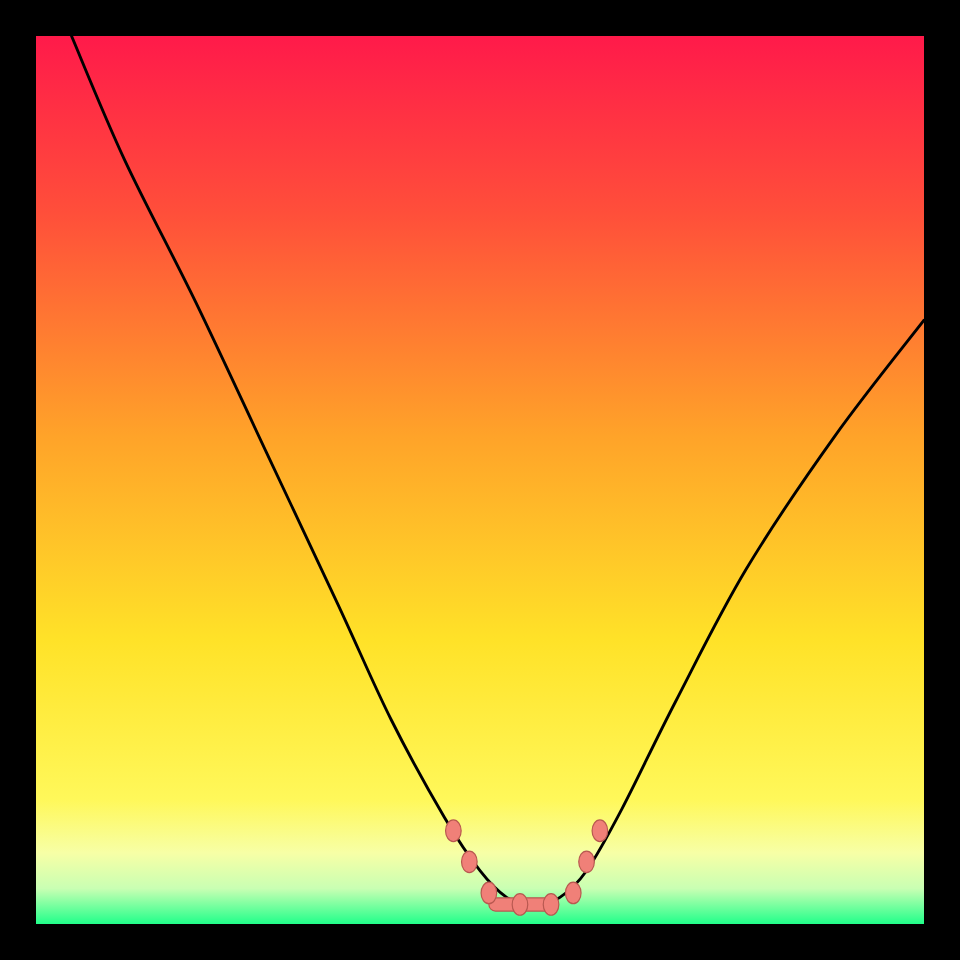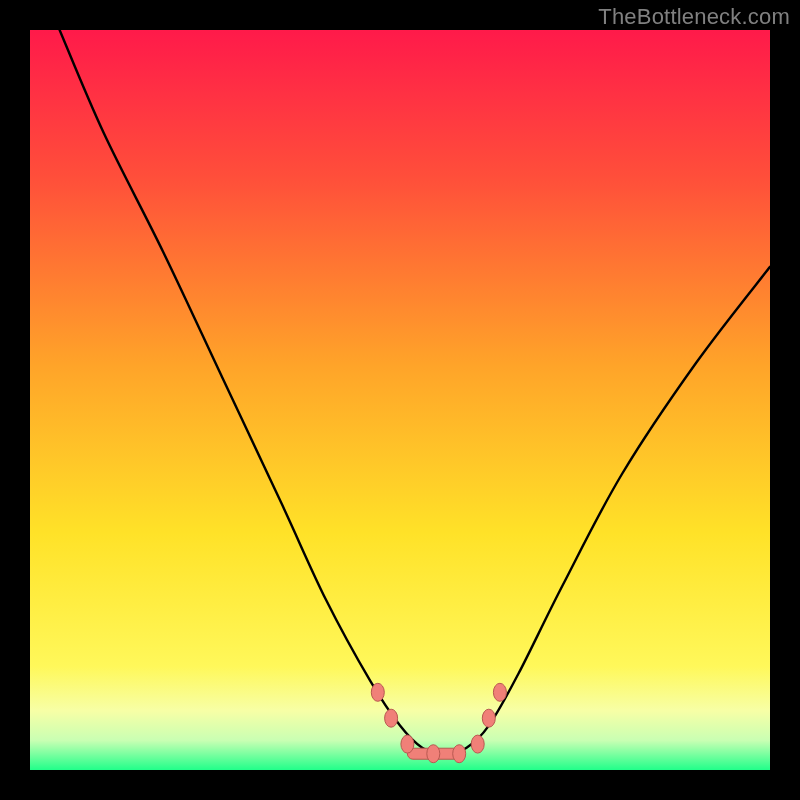--- a/index.html
+++ b/index.html
@@ -33,21 +33,20 @@
     color: #808080;
     font-size: 22px;
     font-weight: 500;
     letter-spacing: 0.2px;
   }
 </style>
 </head>
 <body>
 
 <div class="frame">
-  <div class="watermark">TheBottleneck.com</div>
   <svg class="plot" viewBox="0 0 740 740" preserveAspectRatio="none">
     <defs>
       <linearGradient id="bg-grad" x1="0" y1="0" x2="0" y2="1">
           <stop offset="0%" stop-color="#ff1a4a"></stop>
           <stop offset="20%" stop-color="#ff4f3a"></stop>
           <stop offset="45%" stop-color="#ffa329"></stop>
           <stop offset="68%" stop-color="#ffe228"></stop>
           <stop offset="86%" stop-color="#fff85a"></stop>
           <stop offset="92%" stop-color="#f7ffa6"></stop>
           <stop offset="96%" stop-color="#c9ffb3"></stop>

